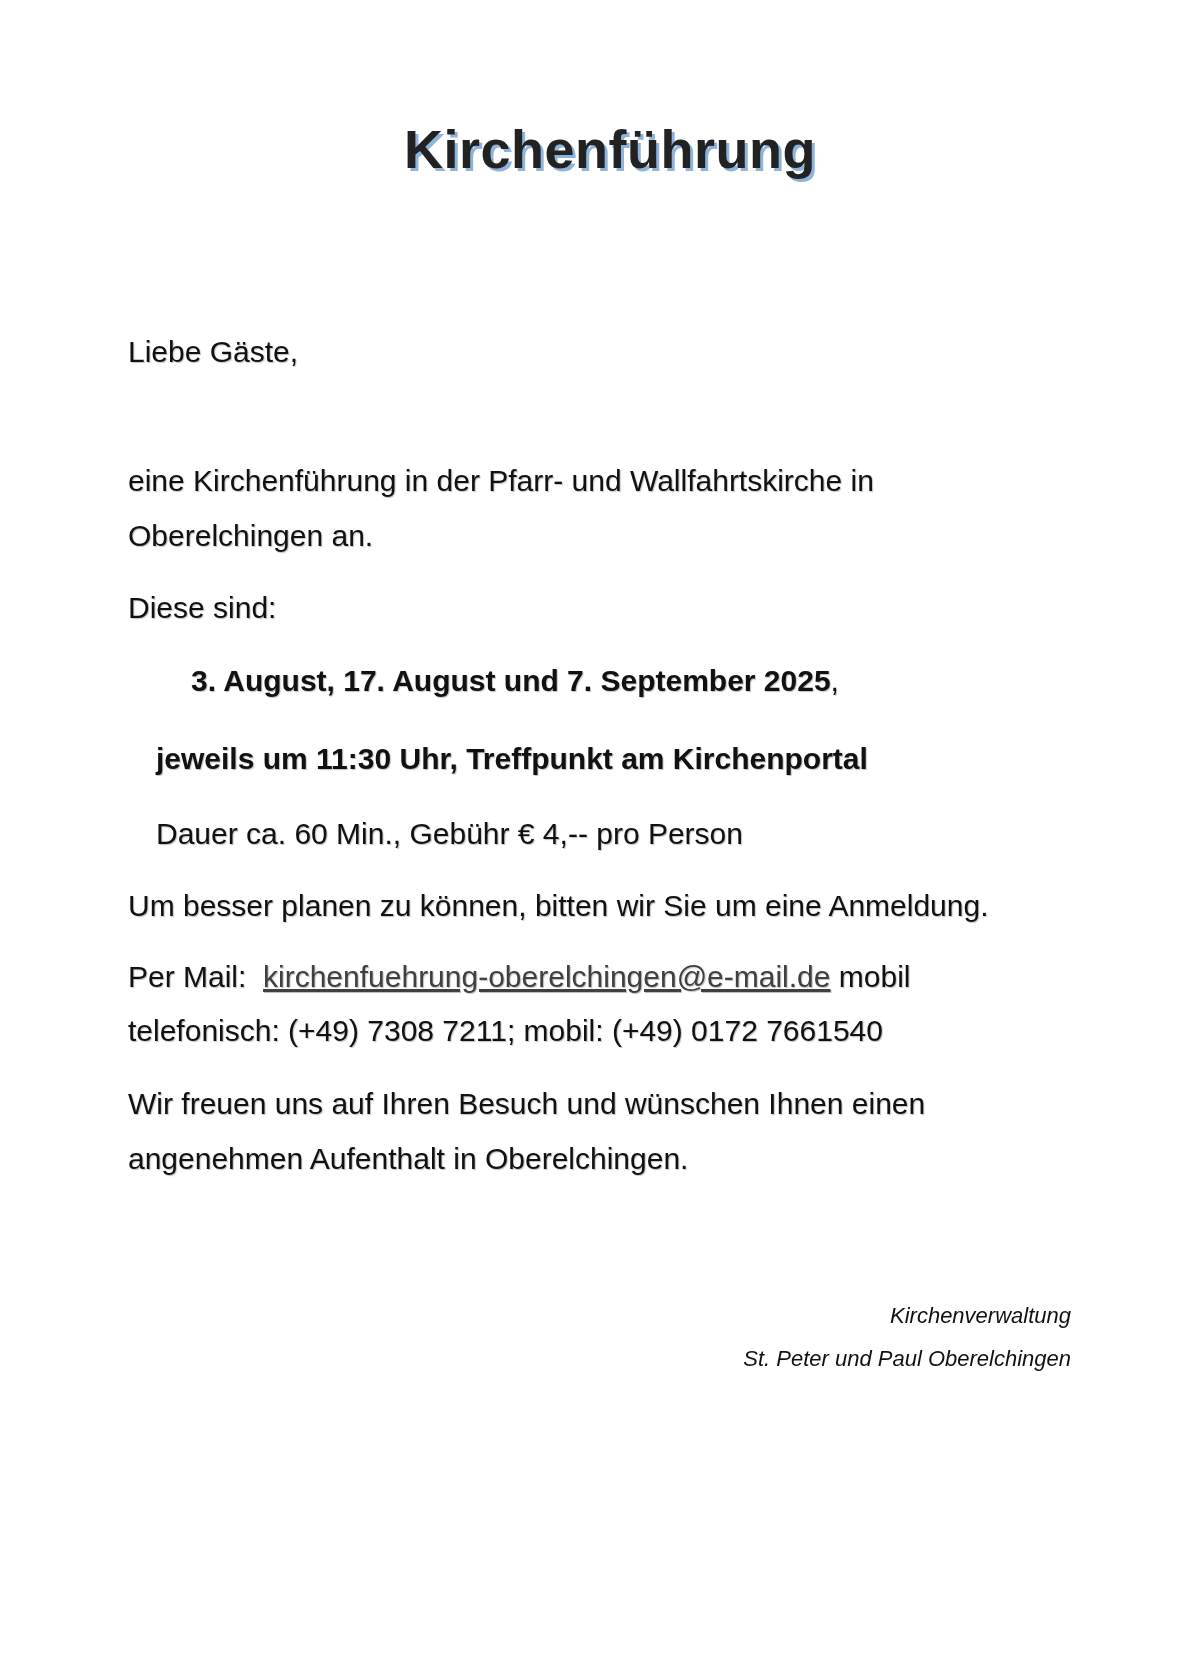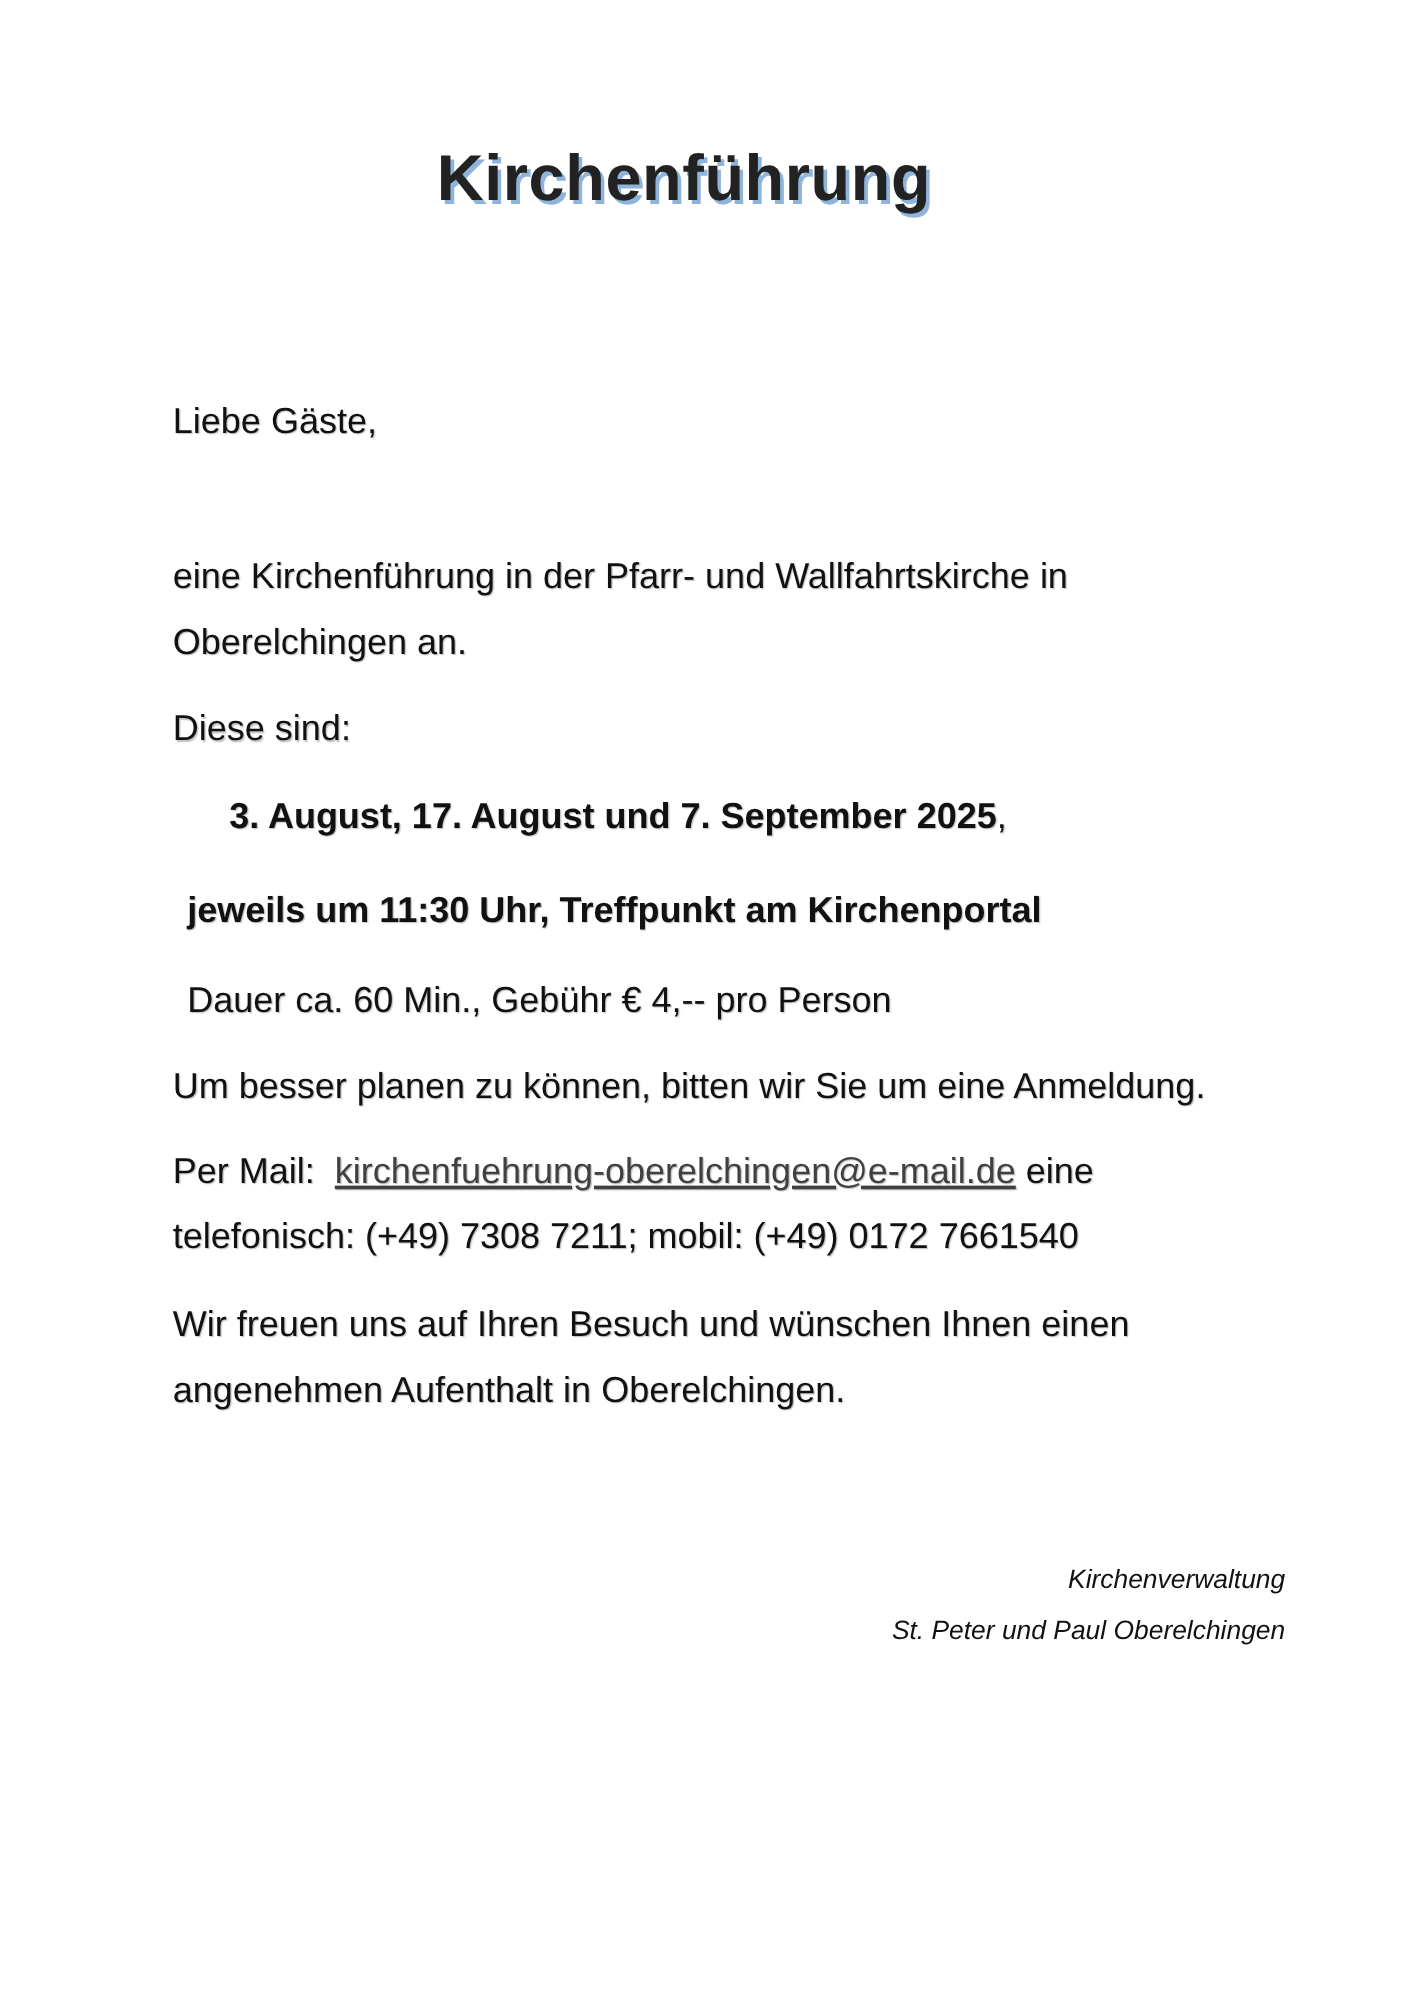--- a/index.html
+++ b/index.html
@@ -1,22 +1,22 @@
 <!DOCTYPE html>
 <html><head>
 <meta charset="utf-8">
 <style>
   html, body { margin: 0; padding: 0; background: #ffffff; }
   body { width: 1180px; height: 1669px; position: relative; overflow: hidden;
          font-family: "Liberation Sans", "DejaVu Sans", sans-serif; color: #111; }
   .page { position: absolute; left: 0; top: 0; width: 1180px; height: 1669px; background: #fff; }
   .title { position: absolute; left: 0; width: 1140px; top: 118px; text-align: center;
            font-size: 54px; font-weight: bold; color: #222; letter-spacing: 0.5px;
-           text-shadow: 3px 3px 0 #8fb4dc, 1px 1px 0 #ffffff; }
-  .line { position: absolute; left: 144px; font-size: 30px; line-height: 36px; white-space: nowrap;
+           text-shadow: 3px 3px 0 #8fb4dc, 1px 1px 0 #ffffff; padding-left: 40px; }
+  .line { position: absolute; left: 128px; font-size: 30px; line-height: 36px; white-space: nowrap;
           text-shadow: 1px 1px 1px rgba(0,0,0,0.25); }
   .bold { font-weight: bold; }
   .indent { left: 156px; }
   .dates { left: 191px; }
   a.mail { color: #404040; text-decoration: underline; }
   .sig { position: absolute; right: 109px; font-size: 22px; font-style: italic; text-align: right; white-space: nowrap; margin-top: 16px; }
 </style>
 </head>
 <body>
 
@@ -37,21 +37,21 @@
 
   <div class="line bold indent" style="top:741px">jeweils um 11:30 Uhr, Treffpunkt am Kirchenportal</div>
 
   <div class="line indent" style="top:816px">Dauer ca. 60 Min., Gebühr € 4,-- pro Person</div>
 
   <div class="line" style="top:888px">Um besser planen zu können, bitten wir Sie um eine Anmeldung.</div>
 
   <div class="line" style="top:959px">
     <span>Per Mail:</span>&nbsp;
     <a class="mail" href="#">kirchenfuehrung-oberelchingen@e-mail.de</a>
-    <span>eine</span>
+    <span>mobil</span>
   </div>
 
   <div class="line" style="top:1013px">telefonisch: (+49) 7308 7211; mobil: (+49) 0172 7661540</div>
 
   <div class="line" style="top:1141px">angenehmen Aufenthalt in Oberelchingen.</div>
   <div class="line" style="top:1086px">Wir freuen uns auf Ihren Besuch und wünschen Ihnen einen</div>
 
   <div class="sig" style="top:1287px">Kirchenverwaltung</div>
   <div class="sig" style="top:1330px">St. Peter und Paul Oberelchingen</div>
 

